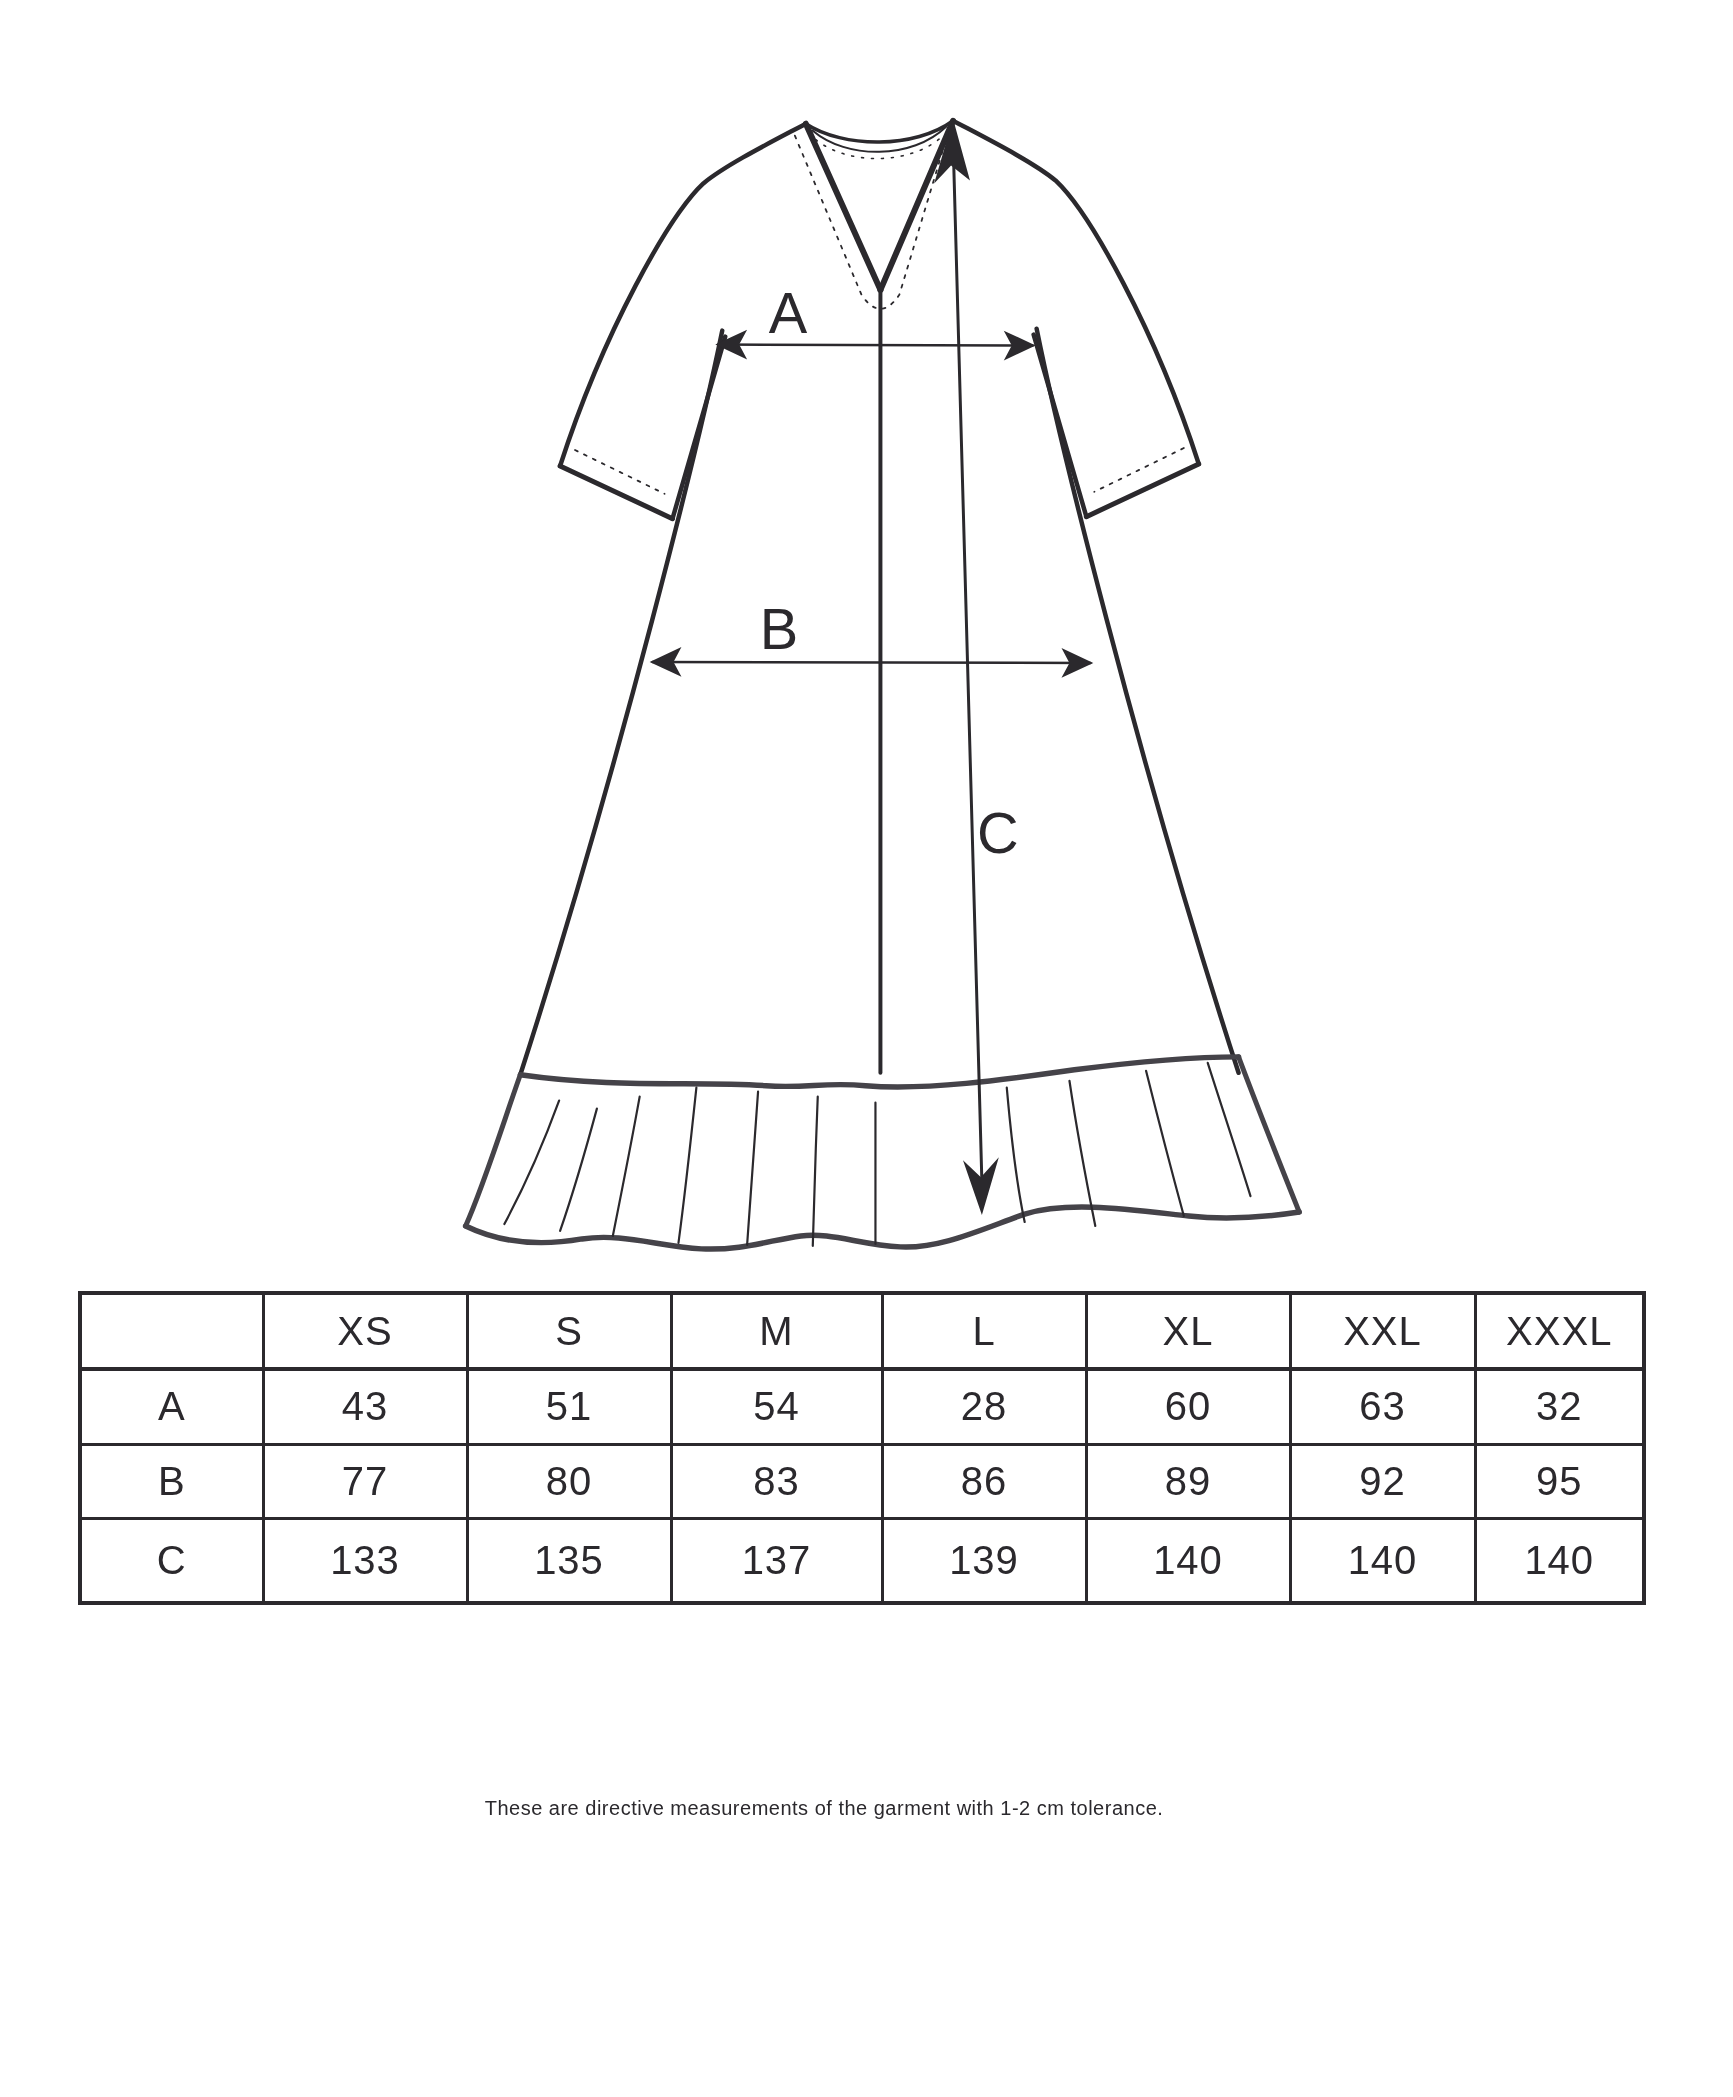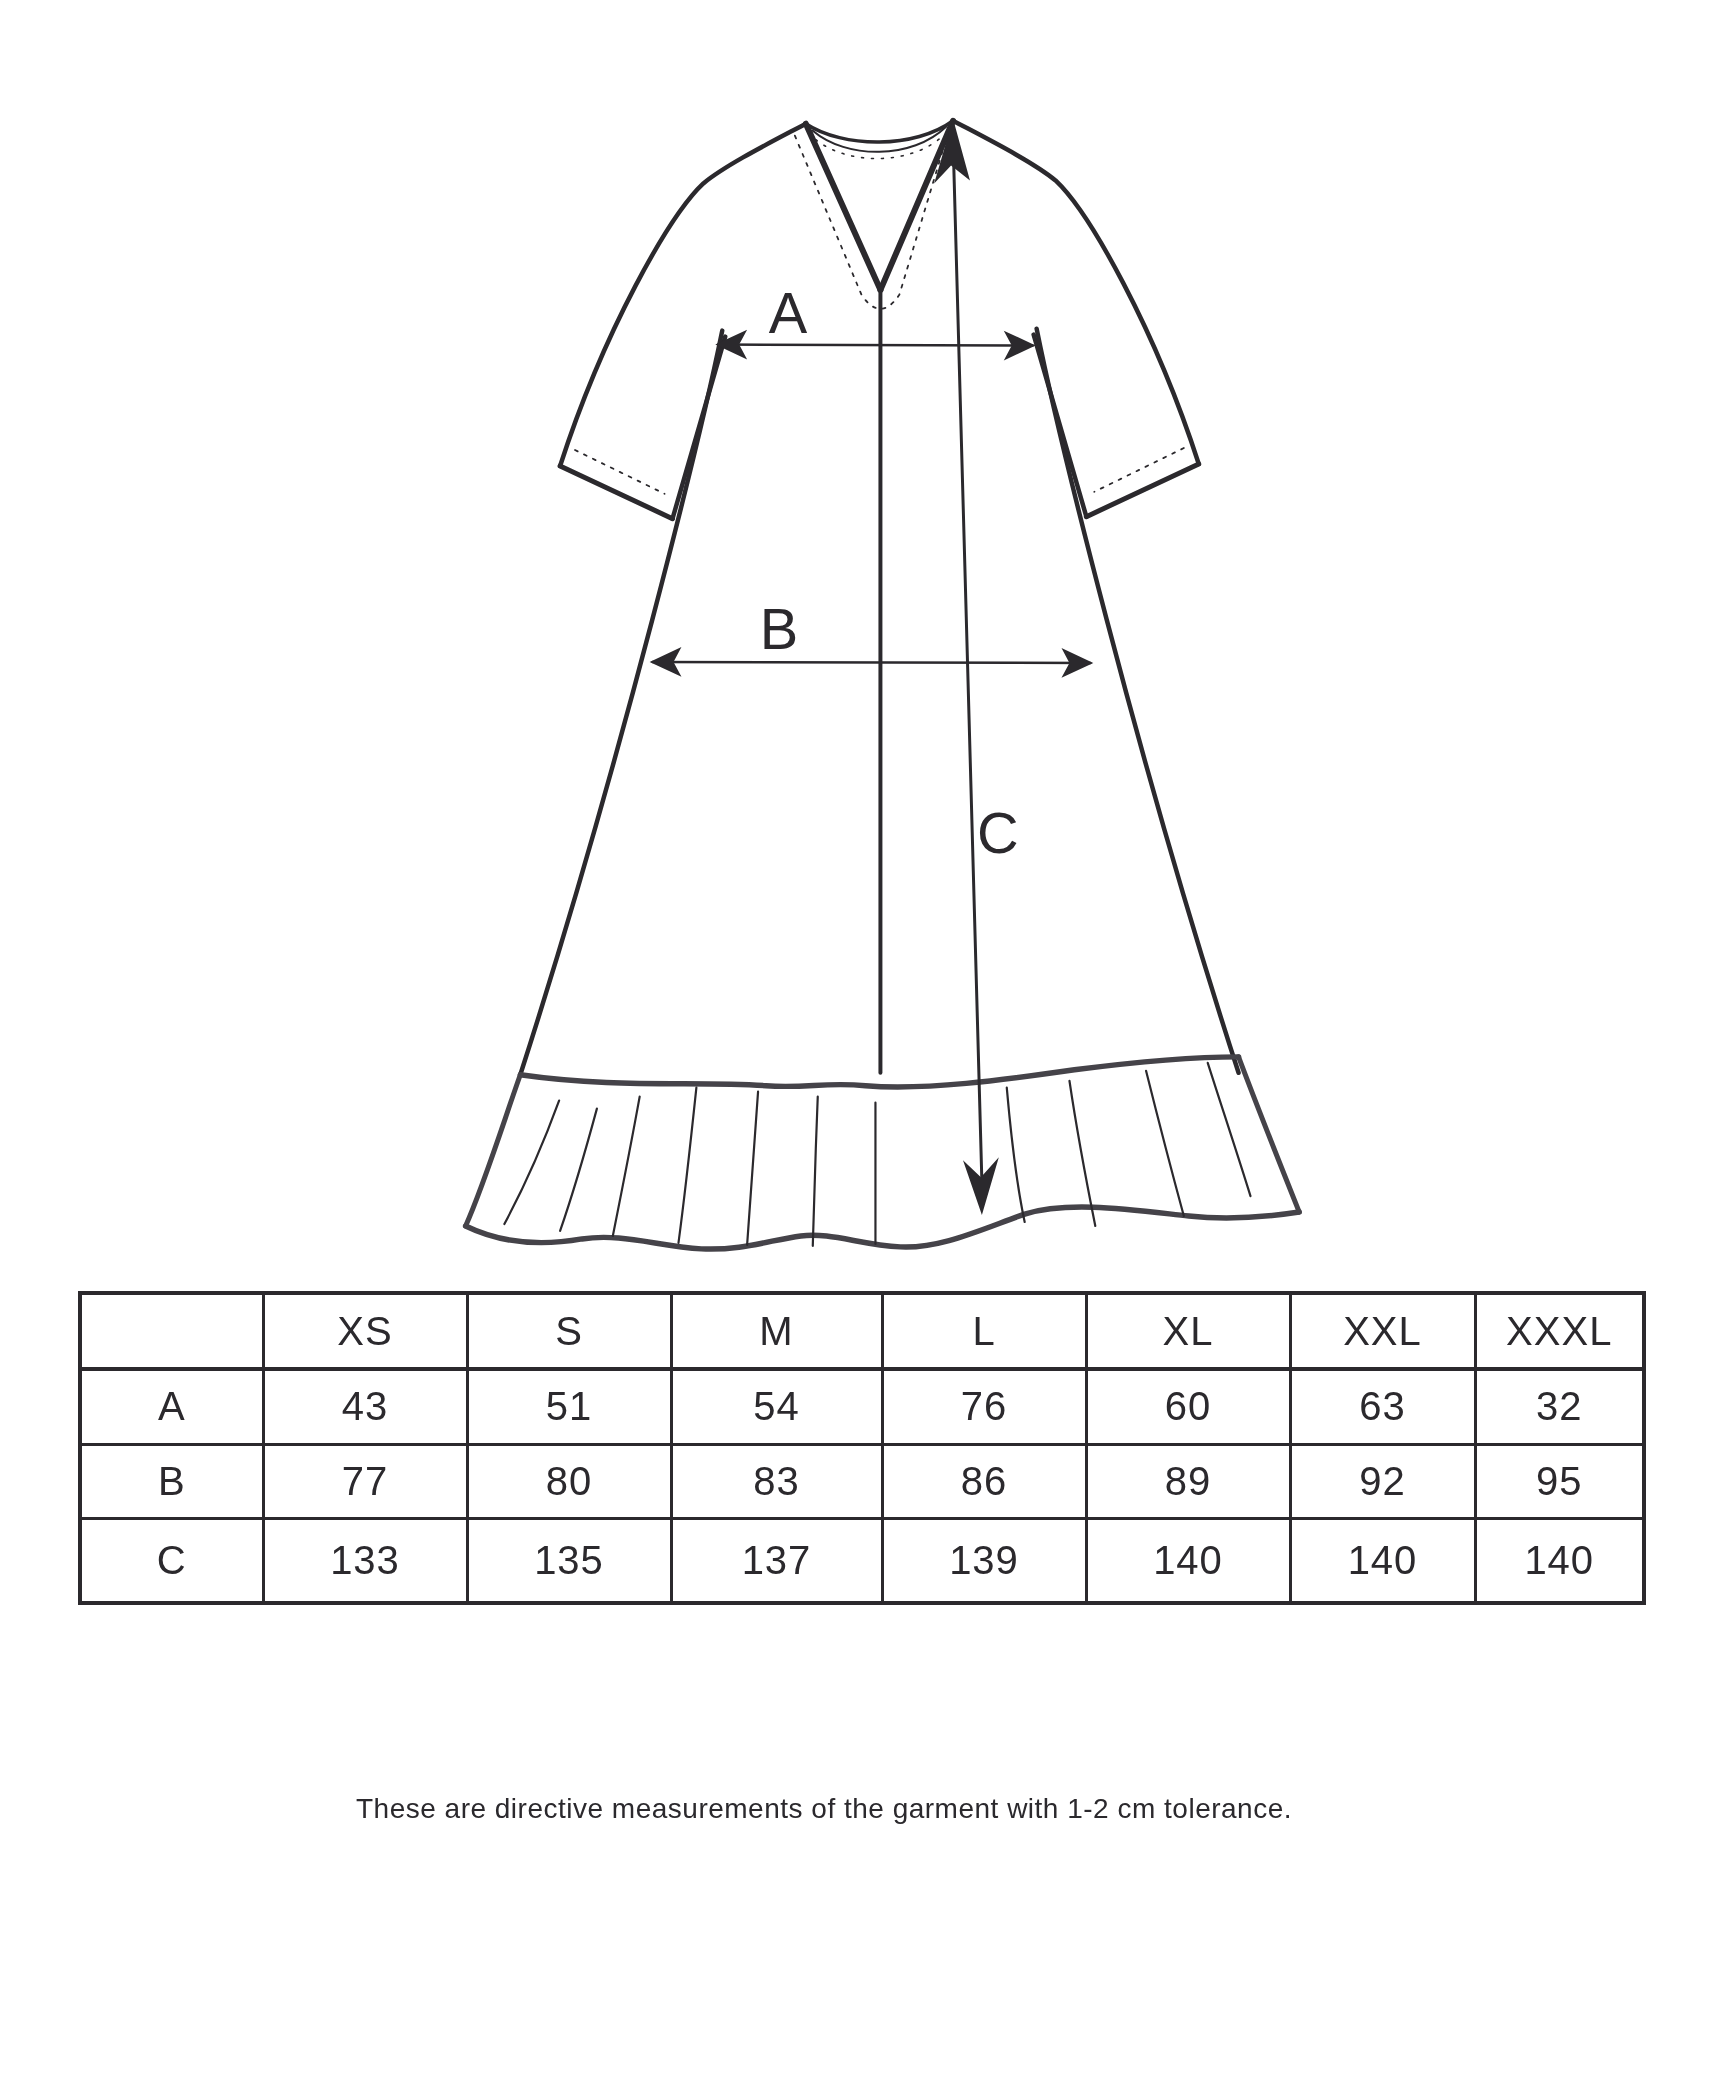--- a/index.html
+++ b/index.html
@@ -19,21 +19,21 @@
   #size-table tbody tr:nth-child(3){height:85px;}
   #size-table col:nth-child(1){width:183px;}
   #size-table col:nth-child(2){width:204px;}
   #size-table col:nth-child(3){width:204px;}
   #size-table col:nth-child(4){width:211px;}
   #size-table col:nth-child(5){width:204px;}
   #size-table col:nth-child(6){width:204px;}
   #size-table col:nth-child(7){width:185px;}
   #size-table col:nth-child(8){width:169px;}
   #caption{position:absolute;left:0;top:1787px;width:1648px;text-align:center;
-           font-size:28px;line-height:43px;color:#2b292d;letter-spacing:0.5px;}
+           font-size:20px;line-height:43px;color:#2b292d;letter-spacing:0.5px;}
 </style>
 </head>
 <body>
 
 <div id="page">
 
   <svg id="drawing" viewBox="0 0 1742 1300" xmlns="http://www.w3.org/2000/svg">
 
     <g stroke="#2b292d" fill="none" stroke-width="4.5" stroke-linecap="round" stroke-linejoin="round">
       <path d="M 810,124 C 778,141 730,165 707,184 C 673,216 607,332 563,468"></path>
@@ -122,21 +122,21 @@
           <th>XXL</th>
           <th>XXXL</th>
         </tr>
     </thead>
     <tbody>
         <tr>
           <th>A</th>
           <td>43</td>
           <td>51</td>
           <td>54</td>
-          <td>76</td>
+          <td>28</td>
           <td>60</td>
           <td>63</td>
           <td>32</td>
         </tr>
         <tr>
           <th>B</th>
           <td>77</td>
           <td>80</td>
           <td>83</td>
           <td>86</td>

